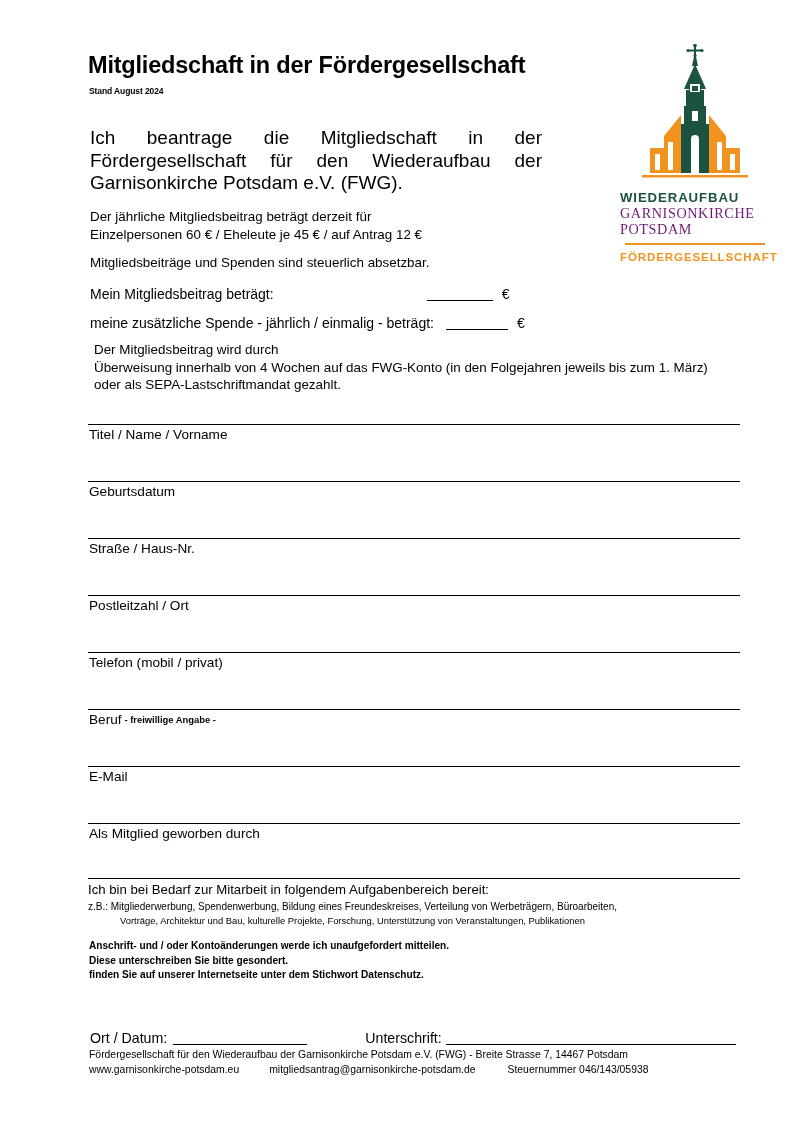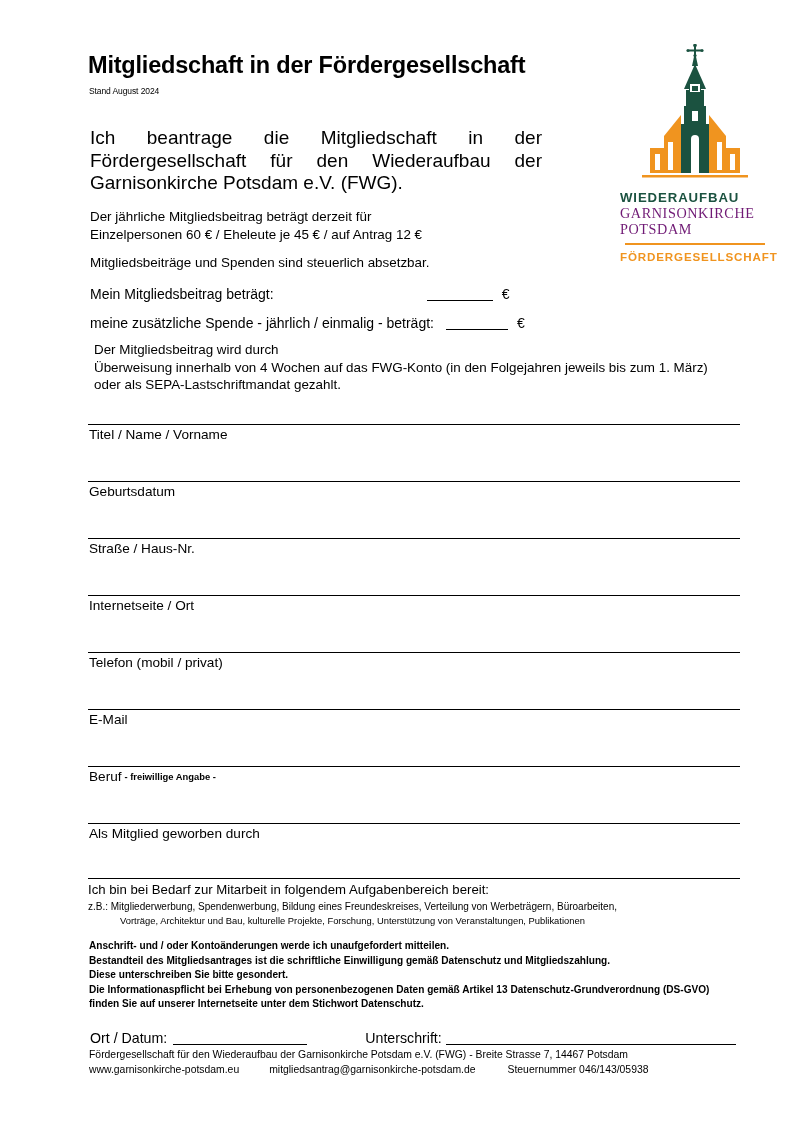--- a/index.html
+++ b/index.html
@@ -32,21 +32,21 @@
     font-size: 23.5px;
     font-weight: bold;
     letter-spacing: -0.2px;
     white-space: nowrap;
   }
   .stand {
     position: absolute;
     left: 89px;
     top: 86px;
     font-size: 8.5px;
-    font-weight: normal;
+    font-weight: bold;
     letter-spacing: -0.1px;
   }
 
   
   .logo {
     position: absolute;
     left: 620px;
     top: 44px;
     width: 150px;
     height: 216px;
@@ -330,52 +330,50 @@
     <div class="field">
       <div class="rule"></div>
       <div class="flabel">Geburtsdatum</div>
     </div>
     <div class="field">
       <div class="rule"></div>
       <div class="flabel">Straße /  Haus-Nr.</div>
     </div>
     <div class="field">
       <div class="rule"></div>
-      <div class="flabel">Internetseite / Ort</div>
+      <div class="flabel">Postleitzahl / Ort</div>
     </div>
     <div class="field">
       <div class="rule"></div>
       <div class="flabel">Telefon (mobil / privat)</div>
     </div>
     <div class="field">
       <div class="rule"></div>
+      <div class="flabel"><span>Beruf</span><span class="small-note">- freiwillige Angabe -</span></div>
+    </div>
+    <div class="field">
+      <div class="rule"></div>
       <div class="flabel">E-Mail</div>
-    </div>
-    <div class="field">
-      <div class="rule"></div>
-      <div class="flabel"><span>Beruf</span><span class="small-note">- freiwillige Angabe -</span></div>
     </div>
     <div class="field">
       <div class="rule"></div>
       <div class="flabel">Als Mitglied  geworben durch</div>
     </div>
   </div>
 
   <div class="mitarbeit">
     <div class="rule"></div>
     <div class="m-head">Ich bin bei Bedarf zur Mitarbeit in folgendem Aufgabenbereich bereit:</div>
     <div class="m-ex1">z.B.: Mitgliederwerbung, Spendenwerbung, Bildung eines Freundeskreises, Verteilung von Werbeträgern, Büroarbeiten,</div>
     <div class="m-ex2">Vorträge,  Architektur und Bau,  kulturelle Projekte,  Forschung, Unterstützung von Veranstaltungen,  Publikationen</div>
   </div>
 
   <div class="notice">
     <div>Anschrift- und / oder Kontoänderungen werde ich unaufgefordert mitteilen.</div>
-    <div>Bestandteil des Mitgliedsantrages ist die schriftliche Einwilligung gemäß Datenschutz und Mitgliedszahlung.</div>
     <div>Diese unterschreiben Sie bitte gesondert.</div>
-    <div>Die Informationaspflicht bei Erhebung von personenbezogenen Daten gemäß Artikel 13 Datenschutz-Grundverordnung (DS-GVO)</div>
     <div>finden Sie auf unserer Internetseite unter dem Stichwort Datenschutz.</div>
   </div>
 
   <div class="signature">
     <span>Ort / Datum:</span><span class="sline date"></span><span class="sig-label">Unterschrift:</span><span class="sline sign"></span>
   </div>
 
   <div class="footer">
     <div class="f1">Fördergesellschaft für den Wiederaufbau der Garnisonkirche Potsdam e.V. (FWG) -   Breite Strasse 7,   14467 Potsdam</div>
     <div class="f2">

